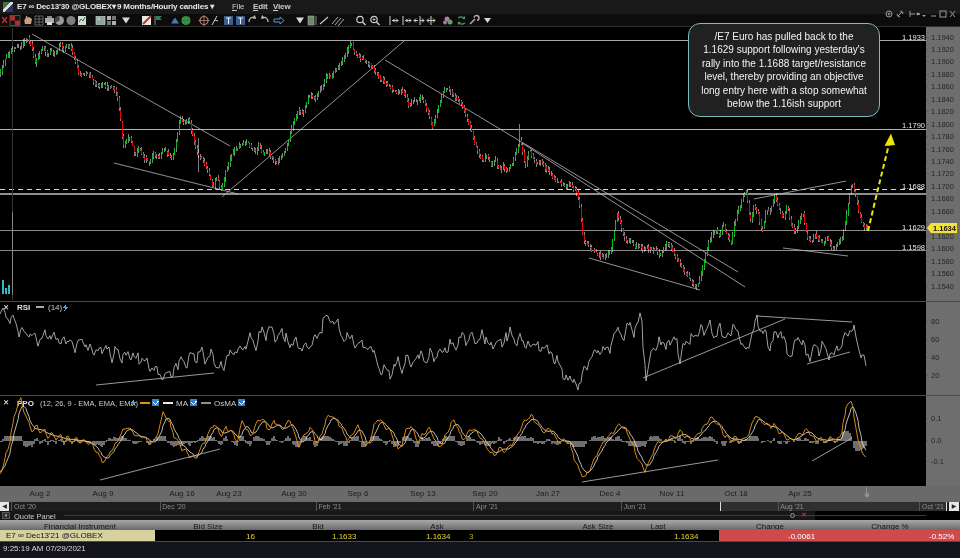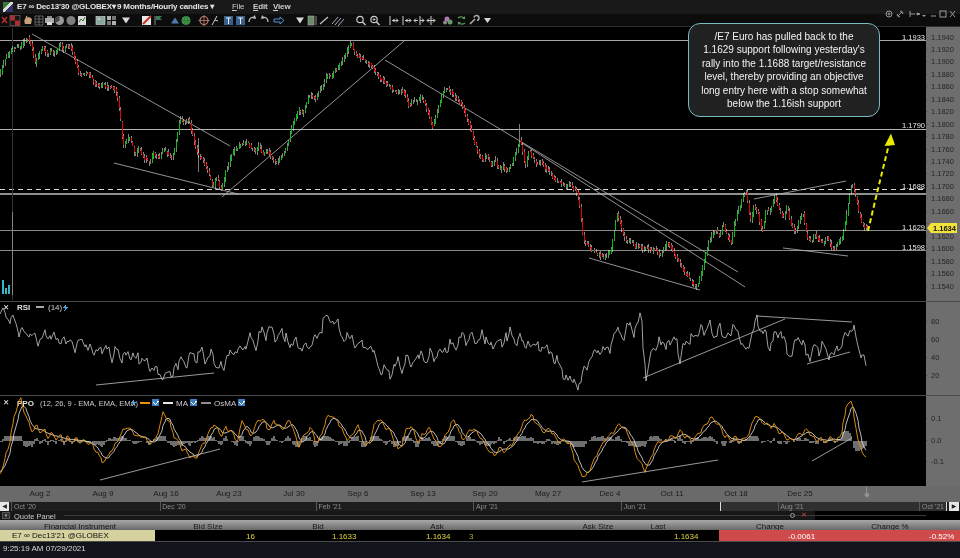--- a/index.html
+++ b/index.html
@@ -226,31 +226,31 @@
 <line x1="926" y1="440" x2="928" y2="440" stroke="#555" stroke-width="0.7"></line>
 <text x="931" y="463.5" font-family="Liberation Sans" font-size="7.5px" fill="#262626">-0.1</text>
 <line x1="926" y1="461" x2="928" y2="461" stroke="#555" stroke-width="0.7"></line>
 <path d="M927 228l4 -5h26v10h-26z" fill="#f2e23c" shape-rendering="auto"></path>
 <text x="933" y="231" font-family="Liberation Sans" font-size="7.5px" font-weight="bold" fill="#111">1.1634</text>
 </svg>
 <div id="note">/E7 Euro has pulled back to the<br>1.1629 support following yesterday's<br>rally into the 1.1688 target/resistance<br>level, thereby providing an objective<br>long entry here with a stop somewhat<br>below the 1.16ish support</div>
 <div id="dateaxis">
     <span style="position:absolute;left:40px;top:3px;transform:translateX(-50%)">Aug 2</span>
     <span style="position:absolute;left:103px;top:3px;transform:translateX(-50%)">Aug 9</span>
-    <span style="position:absolute;left:166px;top:3px;transform:translateX(-50%)">Aug 16</span>
+    <span style="position:absolute;left:182px;top:3px;transform:translateX(-50%)">Aug 16</span>
     <span style="position:absolute;left:229px;top:3px;transform:translateX(-50%)">Aug 23</span>
-    <span style="position:absolute;left:294px;top:3px;transform:translateX(-50%)">Jul 30</span>
+    <span style="position:absolute;left:294px;top:3px;transform:translateX(-50%)">Aug 30</span>
     <span style="position:absolute;left:358px;top:3px;transform:translateX(-50%)">Sep 6</span>
     <span style="position:absolute;left:423px;top:3px;transform:translateX(-50%)">Sep 13</span>
     <span style="position:absolute;left:485px;top:3px;transform:translateX(-50%)">Sep 20</span>
-    <span style="position:absolute;left:548px;top:3px;transform:translateX(-50%)">May 27</span>
+    <span style="position:absolute;left:548px;top:3px;transform:translateX(-50%)">Jan 27</span>
     <span style="position:absolute;left:610px;top:3px;transform:translateX(-50%)">Dec 4</span>
-    <span style="position:absolute;left:672px;top:3px;transform:translateX(-50%)">Oct 11</span>
+    <span style="position:absolute;left:672px;top:3px;transform:translateX(-50%)">Nov 11</span>
     <span style="position:absolute;left:736px;top:3px;transform:translateX(-50%)">Oct 18</span>
-    <span style="position:absolute;left:800px;top:3px;transform:translateX(-50%)">Dec 25</span>
+    <span style="position:absolute;left:800px;top:3px;transform:translateX(-50%)">Apr 25</span>
  <i style="position:absolute;left:866px;top:1px;width:1px;height:9px;background:#8f8f8f"></i>
  <i style="position:absolute;left:864.5px;top:7px;width:4px;height:4px;background:#929292;transform:rotate(45deg)"></i>
 </div>
 <div id="navrow">
  <div style="position:absolute;left:720px;top:0;width:227px;height:9px;background:#2f2f2f;border-left:1px solid #ddd;border-right:1px solid #ddd"></div>
  <i style="position:absolute;left:11px;top:0;width:1px;height:9px;background:#555"></i>
     <i style="position:absolute;left:160px;top:0;width:1px;height:9px;background:#555"></i>
     <i style="position:absolute;left:316px;top:0;width:1px;height:9px;background:#555"></i>
     <i style="position:absolute;left:473px;top:0;width:1px;height:9px;background:#555"></i>
     <i style="position:absolute;left:621px;top:0;width:1px;height:9px;background:#555"></i>
@@ -277,21 +277,21 @@
  <span class="hl" style="left:80px;transform:translateX(-50%)">Financial Instrument</span>
  <span class="hl" style="left:208px;transform:translateX(-50%)">Bid Size</span>
  <span class="hl" style="left:318px;transform:translateX(-50%)">Bid</span>
  <span class="hl" style="left:437px;transform:translateX(-50%)">Ask</span>
  <span class="hl" style="left:598px;transform:translateX(-50%)">Ask Size</span>
  <span class="hl" style="left:658px;transform:translateX(-50%)">Last</span>
  <span class="hl" style="left:770px;transform:translateX(-50%)">Change</span>
  <span class="hl" style="left:890px;transform:translateX(-50%)">Change %</span>
 </div>
 <div id="qdata">
- <div style="position:absolute;left:0;top:0;width:155px;height:11px;background:#d6d2a0;color:#111;padding-left:12px;line-height:11px">E7 ∞ Dec13'21 @GLOBEX</div>
+ <div style="position:absolute;left:0;top:0;width:155px;height:11px;background:#d6d2a0;color:#111;padding-left:6px;line-height:11px">E7 ∞ Dec13'21 @GLOBEX</div>
  <div style="position:absolute;left:719px;top:0;width:241px;height:11px;background:#cf4b4b"></div>
  <span class="hl" style="left:246px;color:#e3d23a">16</span>
  <span class="hl" style="left:332px;color:#e3d23a">1.1633</span>
  <span class="hl" style="left:426px;color:#e3d23a">1.1634</span>
  <span class="hl" style="left:469px;color:#b8a82a">3</span>
  <span class="hl" style="left:674px;color:#e3d23a">1.1634</span>
  <span class="hl" style="left:788px;color:#fff">-0.0061</span>
  <span class="hl" style="left:929px;color:#fff">-0.52%</span>
  <i style="position:absolute;left:0;top:11px;width:960px;height:1px;background:#4a4a4a"></i>
 </div>

